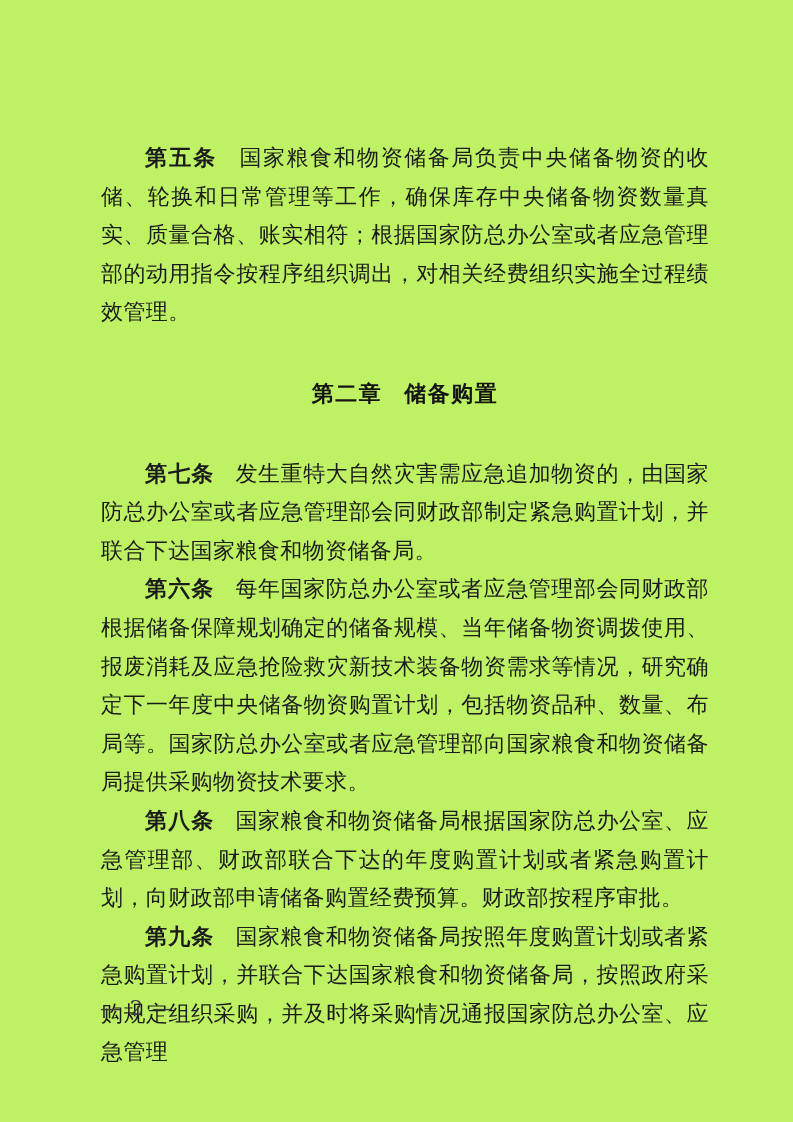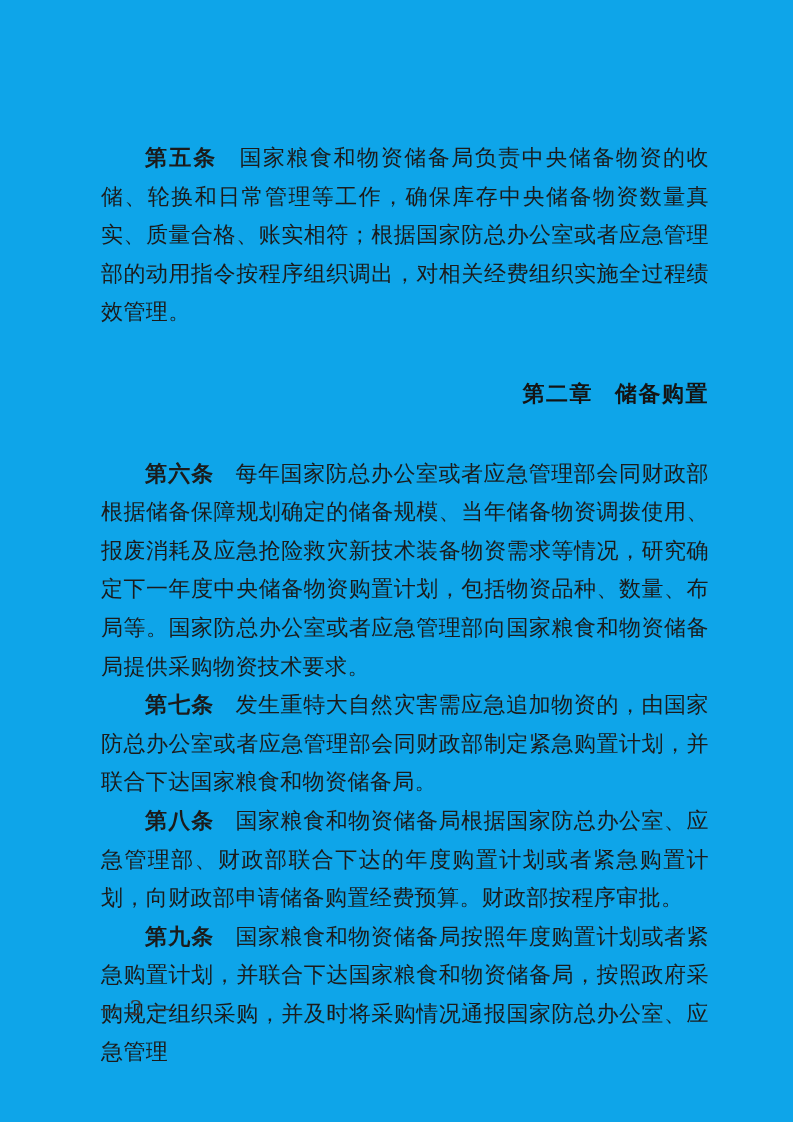--- a/index.html
+++ b/index.html
@@ -7,21 +7,21 @@
   html, body {
     background: #888;
     font-family: "DejaVu Serif", serif;
   }
 
   .page {
     position: relative;
     width: 793px;
     height: 1122px;
     margin: 0 auto;
-    background: #0ea5e9;
+    background: #bef264;
     color: #1b1b1b;
     overflow: hidden;
   }
 
   .content {
     position: absolute;
     left: 101px;
     top: 0;
     width: 608px;
     padding-top: 139px;
@@ -43,21 +43,21 @@
     letter-spacing: 1px;
   }
 
   .label-gap {
     display: inline-block;
     width: 0.95em;
   }
 
   .chapter-heading {
     margin: 43px 0 41px 0;
-    text-align: right;
+    text-align: center;
     font-size: 22px;
     line-height: 38.6px;
     font-weight: 700;
     font-family: "DejaVu Sans", sans-serif;
     letter-spacing: 1.5px;
     color: #141414;
   }
 
   .chapter-gap {
     display: inline-block;
@@ -78,23 +78,23 @@
 </head>
 <body>
 
 <div class="page">
   <div class="content">
 
     <p class="para"><span class="article-label">第五条</span><span class="label-gap"></span><span>国家粮食和物资储备局负责中央储备物资的收储、轮换和日常管理等工作，确保库存中央储备物资数量真实、质量合格、账实相符；根据国家防总办公室或者应急管理部的动用指令按程序组织调出，对相关经费组织实施全过程绩效管理。</span></p>
 
     <div class="chapter-heading"><span>第二章</span><span class="chapter-gap"></span><span>储备购置</span></div>
 
+    <p class="para"><span class="article-label">第七条</span><span class="label-gap"></span><span>发生重特大自然灾害需应急追加物资的，由国家防总办公室或者应急管理部会同财政部制定紧急购置计划，并联合下达国家粮食和物资储备局。</span></p>
+
     <p class="para"><span class="article-label">第六条</span><span class="label-gap"></span><span>每年国家防总办公室或者应急管理部会同财政部根据储备保障规划确定的储备规模、当年储备物资调拨使用、报废消耗及应急抢险救灾新技术装备物资需求等情况，研究确定下一年度中央储备物资购置计划，包括物资品种、数量、布局等。国家防总办公室或者应急管理部向国家粮食和物资储备局提供采购物资技术要求。</span></p>
-
-    <p class="para"><span class="article-label">第七条</span><span class="label-gap"></span><span>发生重特大自然灾害需应急追加物资的，由国家防总办公室或者应急管理部会同财政部制定紧急购置计划，并联合下达国家粮食和物资储备局。</span></p>
 
     <p class="para"><span class="article-label">第八条</span><span class="label-gap"></span><span>国家粮食和物资储备局根据国家防总办公室、应急管理部、财政部联合下达的年度购置计划或者紧急购置计划，向财政部申请储备购置经费预算。财政部按程序审批。</span></p>
 
     <p class="para"><span class="article-label">第九条</span><span class="label-gap"></span><span>国家粮食和物资储备局按照年度购置计划或者紧急购置计划，并联合下达国家粮食和物资储备局，按照政府采购规定组织采购，并及时将采购情况通报国家防总办公室、应急管理</span></p>
 
   </div>
 
   <div class="page-footer">— 2 —</div>
 </div>
 

